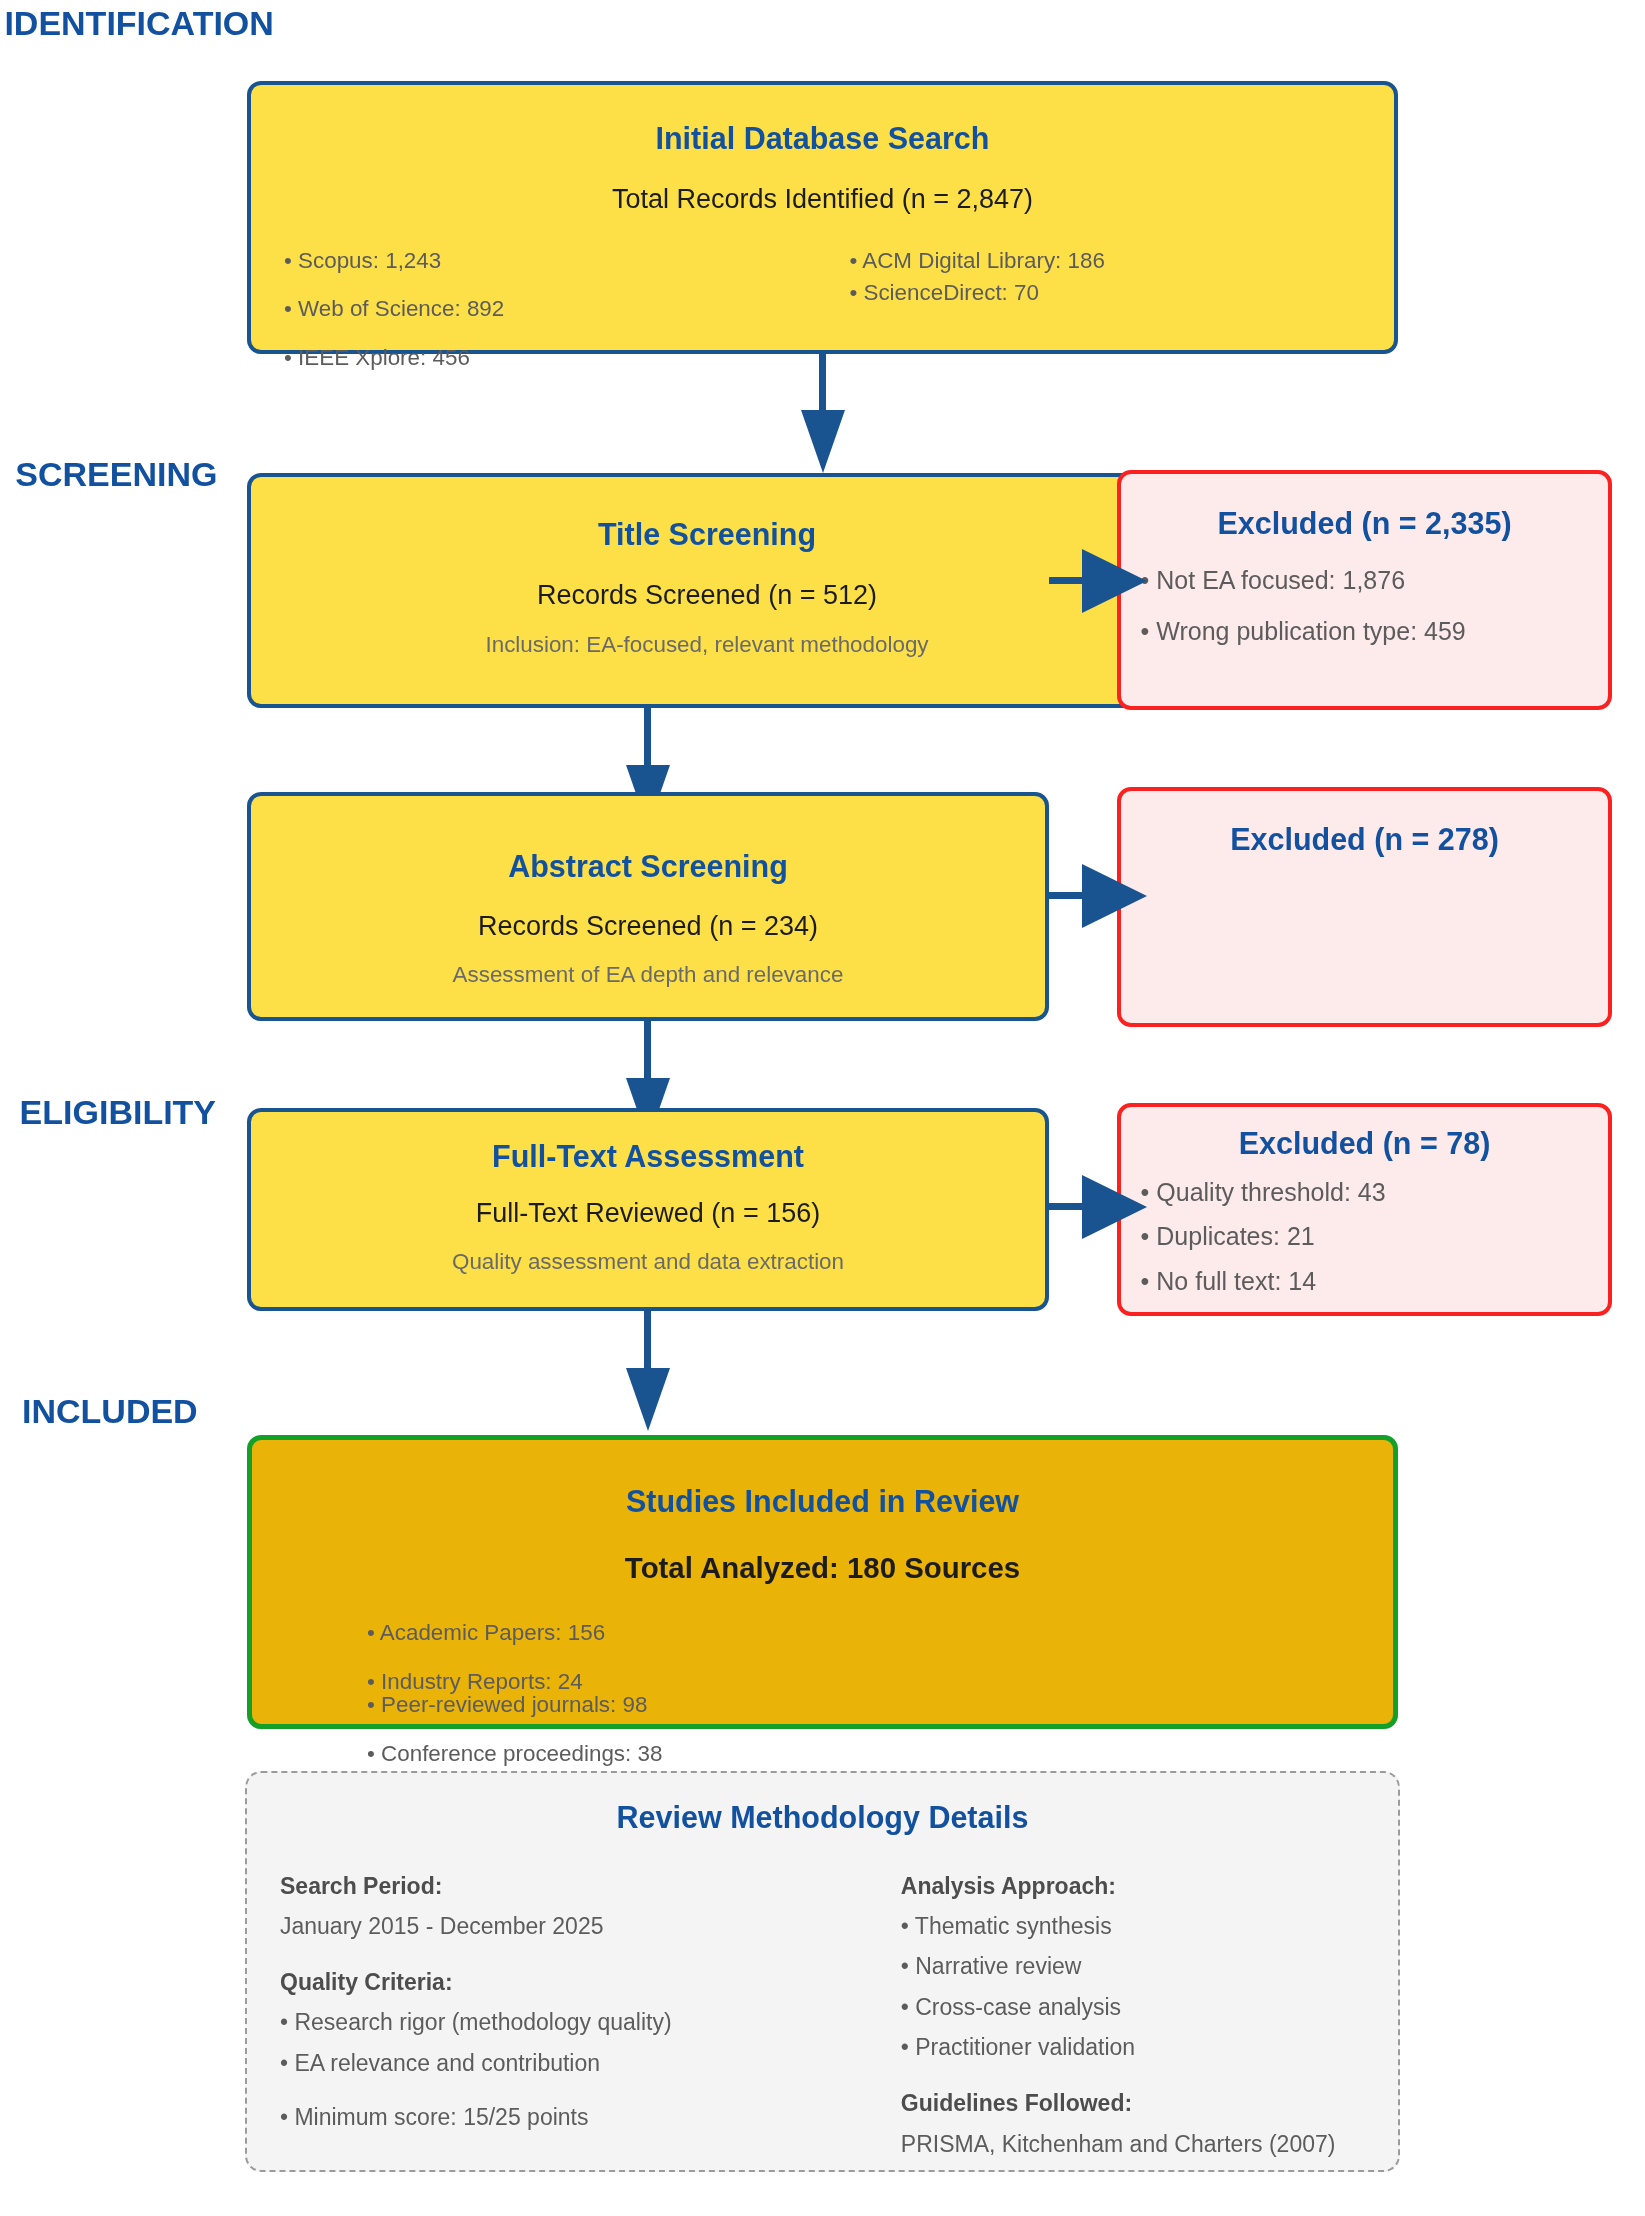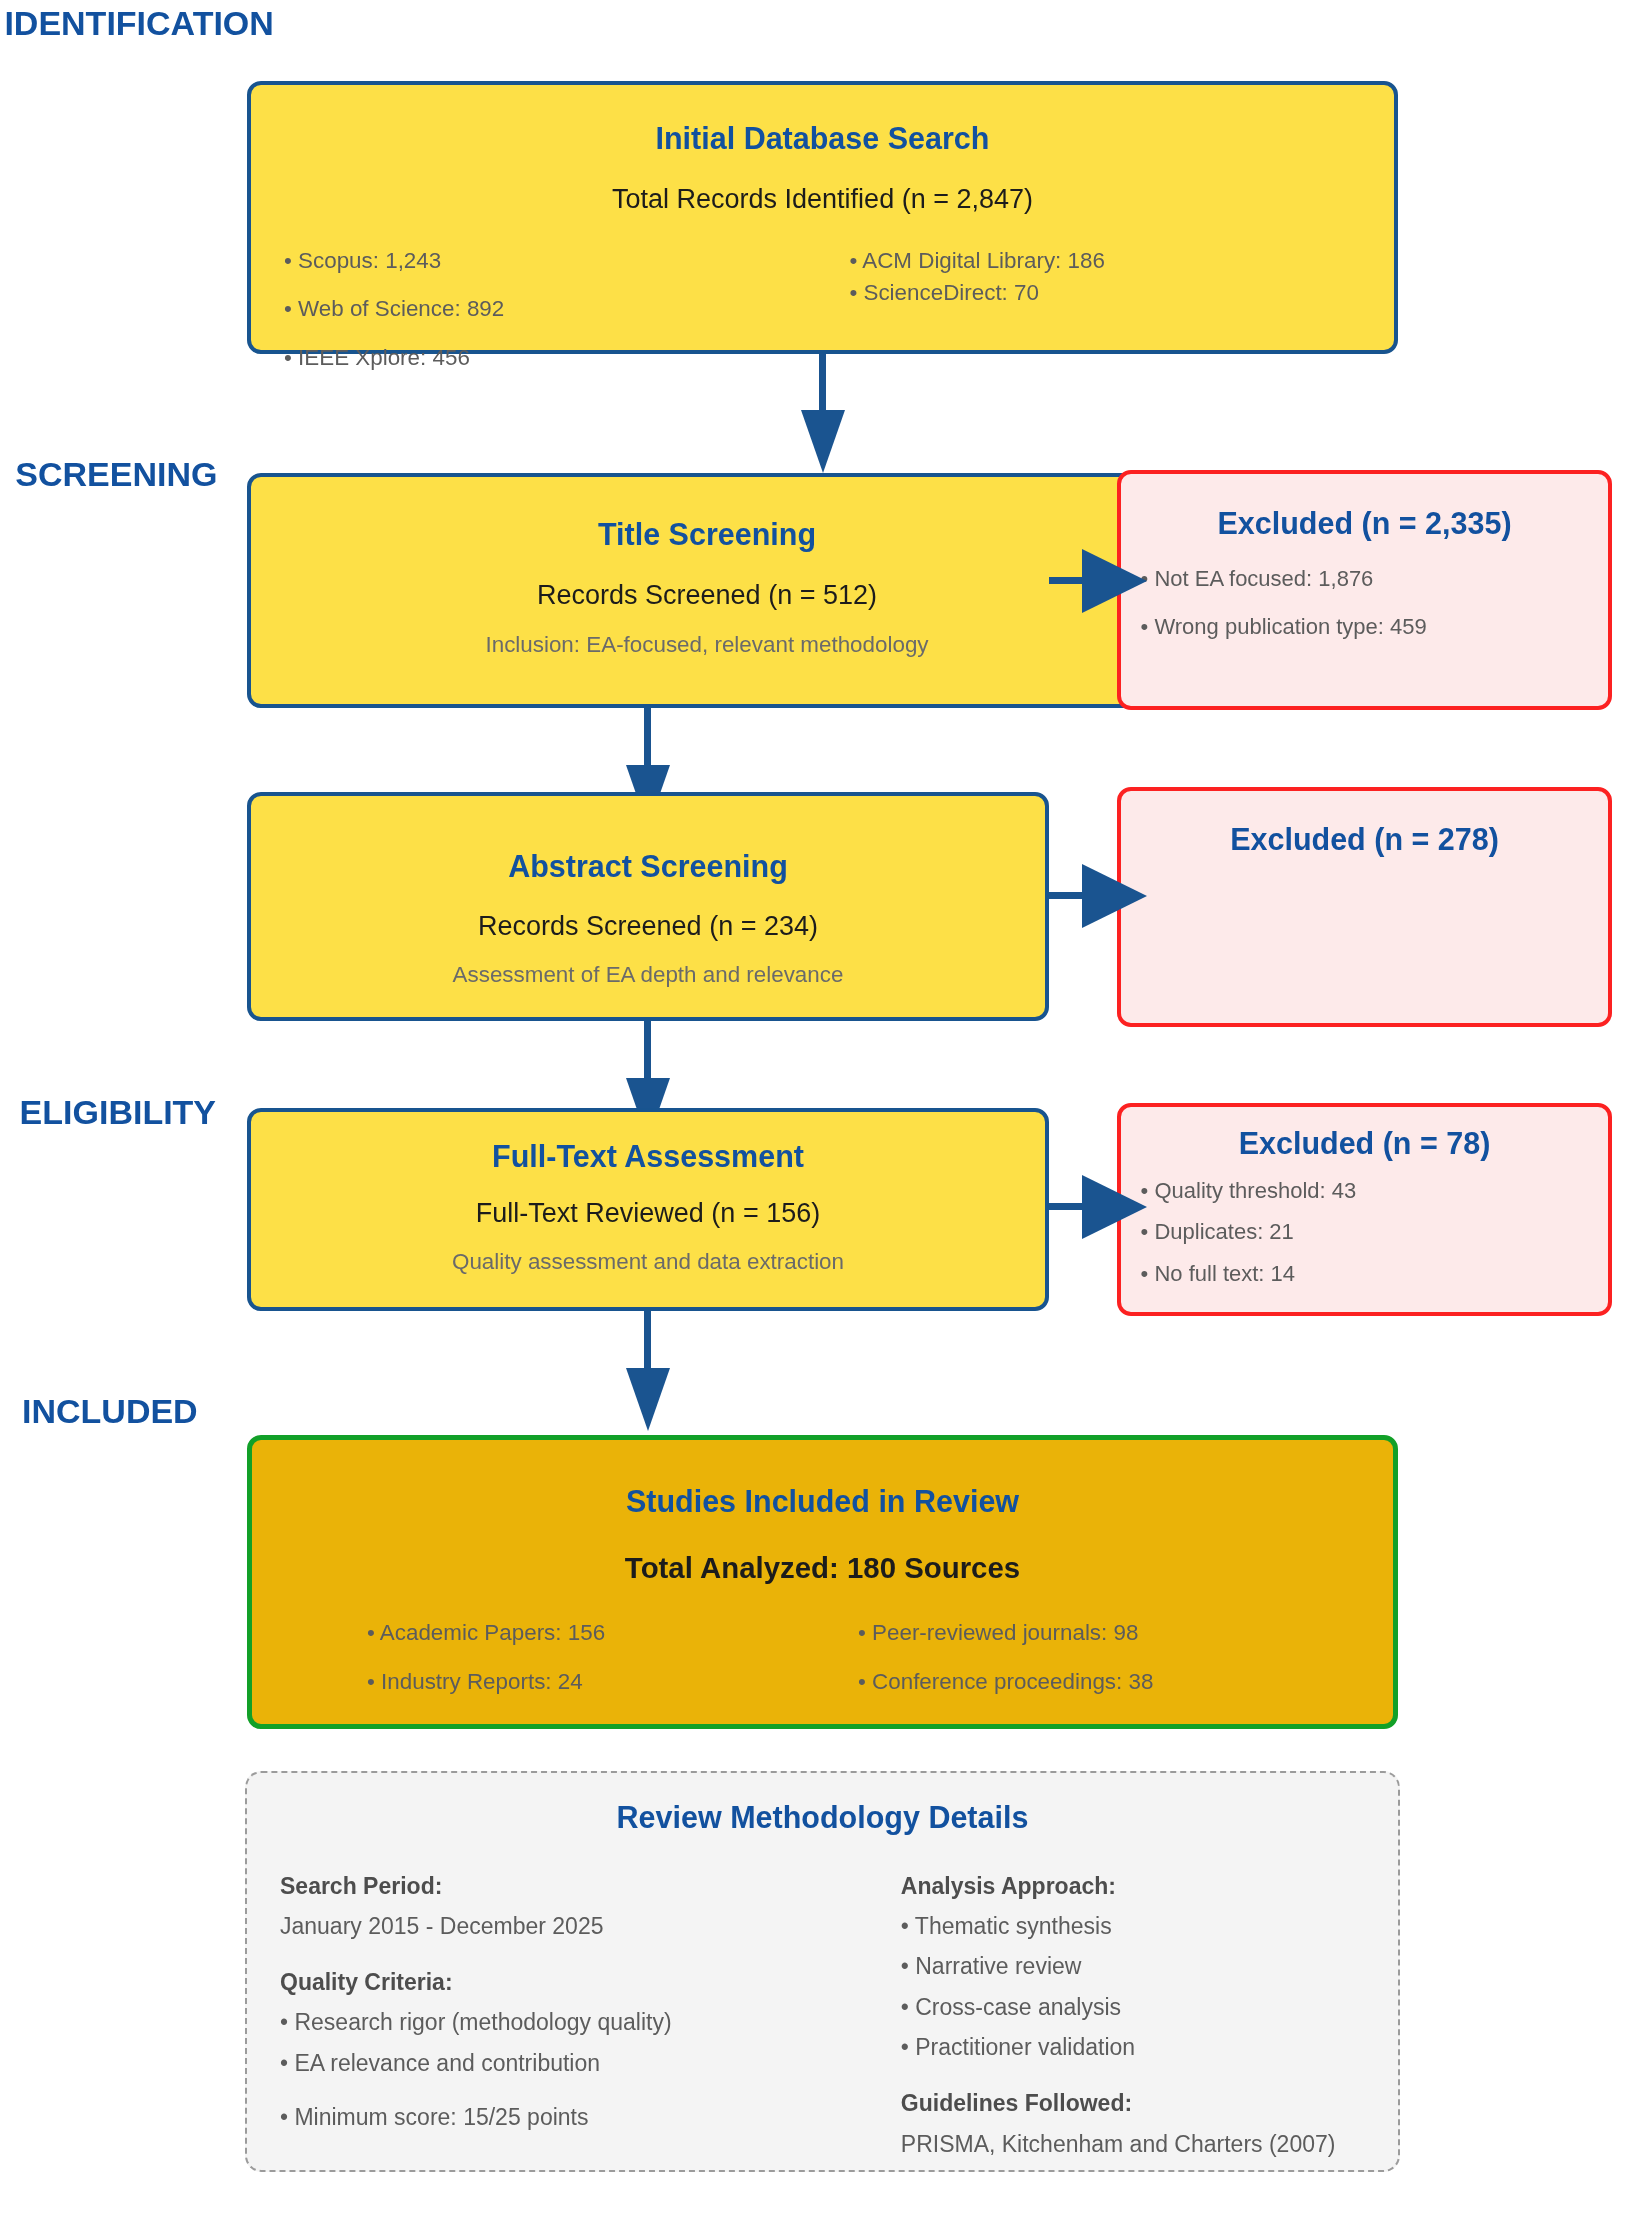--- a/index.html
+++ b/index.html
@@ -100,21 +100,21 @@
   }
 
   .excluded-title {
     text-align: center;
     font-size: 30.5px;
     font-weight: bold;
     color: #12519f;
     line-height: 1.1;
   }
   .excluded-bullet {
-    font-size: 22px;
+    font-size: 25px;
     color: #5c5c5c;
     line-height: 1.0;
     white-space: nowrap;
   }
   .excluded-bullet::before {
     content: "• ";
   }
 
   
   .arrow-down {
@@ -294,21 +294,21 @@
 </div>
 
 <div class="arrow-down" style="left:623px; top:1311px; width:49px; height:125px;">
   <div class="stem" style="height:60px;"></div>
   <div class="head" style="top:57px;"></div>
 </div>
 
 <div class="box box-green" style="left:247px; top:1435px; width:1151px; height:294px; padding:0 33px;">
   <div class="box-title" style="margin-top:45px;">Studies Included in Review</div>
   <div class="box-sub-strong" style="margin-top:33px;">Total Analyzed: 180 Sources</div>
-  <div class="bullet-cols" style="margin-top:38px; padding-left:82px;">
+  <div class="bullet-cols" style="margin-top:38px; padding-left:82px;flex-direction:column;">
     <div class="bullet-col" style="width:491px; gap:27px;">
       <div class="bullet">Academic Papers: 156</div>
       <div class="bullet">Industry Reports: 24</div>
     </div>
     <div class="bullet-col" style="width:491px; gap:27px;">
       <div class="bullet">Peer-reviewed journals: 98</div>
       <div class="bullet">Conference proceedings: 38</div>
     </div>
   </div>
 </div>

